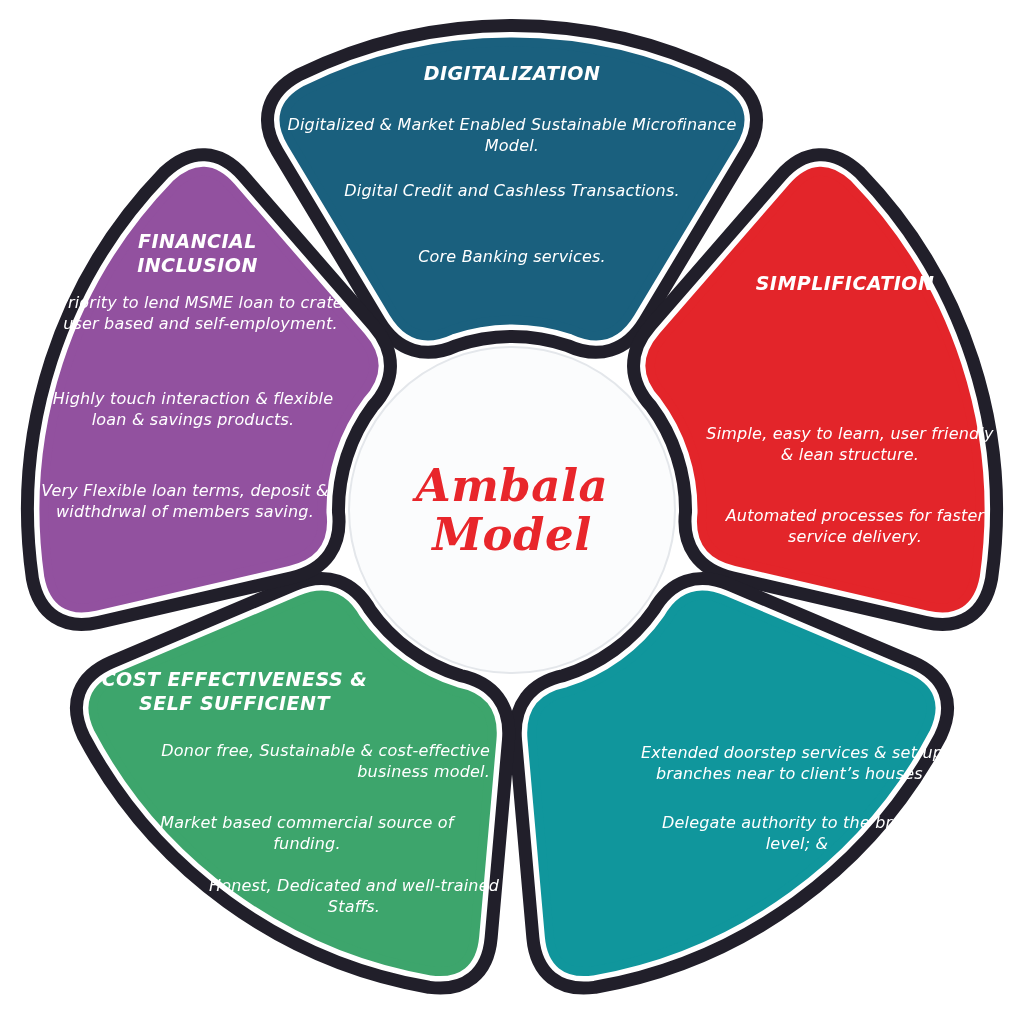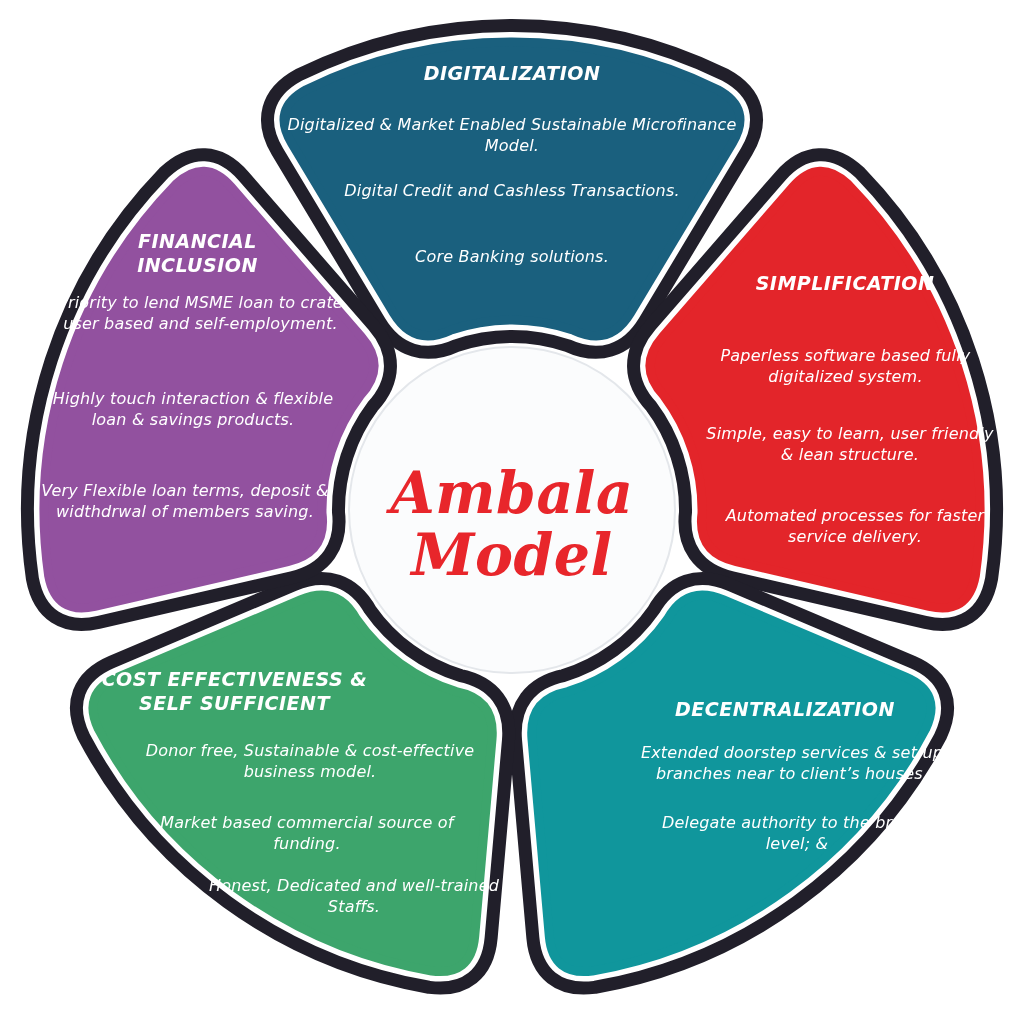--- a/index.html
+++ b/index.html
@@ -24,21 +24,21 @@
   }
   .seg-title {
     font-weight: bold;
     font-size: 19px;
     line-height: 1.25;
     letter-spacing: 0.5px;
   }
   .center-title {
     font-family: "DejaVu Serif", "Liberation Serif", serif;
     font-weight: bold;
-    font-size: 57px;
+    font-size: 45px;
     line-height: 1.08;
     letter-spacing: 0.5px;
     color: #e8262b;
   }
 </style>
 </head>
 <body>
 
 <div class="stage">
 
@@ -59,33 +59,31 @@
         <path d="M 906.0 677.2 Q 942.8 692.9 925.6 729.0 A 468 468 0 0 1 592.4 971.0 Q 552.8 976.2 549.3 936.4 L 532.0 739.1 Q 528.6 699.3 567.7 691.6 A 190 190 0 0 0 667.5 619.1 Q 686.9 584.2 723.7 599.9 Z" fill="#10969c" stroke="#10969c" stroke-width="9" stroke-linejoin="round"></path>
         <path d="M 474.7 936.4 Q 471.2 976.2 431.6 971.0 A 468 468 0 0 1 98.4 729.0 Q 81.2 692.9 118.0 677.2 L 300.3 599.9 Q 337.1 584.2 356.5 619.1 A 190 190 0 0 0 456.3 691.6 Q 495.4 699.3 492.0 739.1 Z" fill="#3da56c" stroke="#3da56c" stroke-width="9" stroke-linejoin="round"></path>
         <path d="M 95.0 606.3 Q 56.0 615.3 48.7 576.0 A 468 468 0 0 1 175.9 184.3 Q 205.0 156.8 231.2 187.0 L 361.1 336.4 Q 387.3 366.6 360.1 395.8 A 190 190 0 0 0 322.0 513.1 Q 326.9 552.7 287.9 561.7 Z" fill="#92519f" stroke="#92519f" stroke-width="9" stroke-linejoin="round"></path>
       </g>
     <circle cx="512" cy="510" r="163" fill="#fbfcfd" stroke="#e4e7eb" stroke-width="2"></circle>
   </svg>
 
   <div class="txt seg-title" style="left:312px; top:62px; width:400px;">DIGITALIZATION</div>
   <div class="txt" style="left:282px; top:114px; width:460px;">Digitalized &amp; Market Enabled Sustainable Microfinance Model.</div>
   <div class="txt" style="left:327px; top:180px; width:370px;">Digital Credit and Cashless Transactions.</div>
-  <div class="txt" style="left:327px; top:246px; width:370px;">Core Banking solutions.</div>
+  <div class="txt" style="left:327px; top:246px; width:370px;">Core Banking services.</div>
 
   <div class="txt seg-title" style="left:695px; top:272px; width:300px;">SIMPLIFICATION</div>
-  <div class="txt" style="left:688px; top:345px; width:315px;">Paperless software based fully digitalized system.</div>
   <div class="txt" style="left:700px; top:415px; width:300px;margin-top:8px;">Simple, easy to learn, user friendly &amp; lean structure.</div>
   <div class="txt" style="left:705px; top:505px; width:300px;">Automated processes for faster service delivery.</div>
 
-  <div class="txt seg-title" style="left:630px; top:698px; width:310px;">DECENTRALIZATION</div>
   <div class="txt" style="left:607px; top:742px; width:370px;">Extended doorstep services &amp; set up branches near to client’s houses.</div>
   <div class="txt" style="left:642px; top:812px; width:310px;">Delegate authority to the branch level; &amp;</div>
 
   <div class="txt seg-title" style="left:92px; top:668px; width:285px;">COST EFFECTIVENESS &amp; SELF SUFFICIENT</div>
-  <div class="txt" style="left:130px; top:740px; width:360px;">Donor free, Sustainable &amp; cost-effective business model.</div>
+  <div class="txt" style="left:130px; top:740px; width:360px;text-align:right;">Donor free, Sustainable &amp; cost-effective business model.</div>
   <div class="txt" style="left:147px; top:812px; width:320px;">Market based commercial source of funding.</div>
   <div class="txt" style="left:160px; top:875px; width:300px;margin-left:44px;">Honest, Dedicated and well-trained Staffs.</div>
 
   <div class="txt seg-title" style="left:75px; top:230px; width:245px;">FINANCIAL INCLUSION</div>
   <div class="txt" style="left:58px; top:292px; width:285px;">Priority to lend MSME loan to crate user based and self-employment.</div>
   <div class="txt" style="left:43px; top:388px; width:300px;">Highly touch interaction &amp; flexible loan &amp; savings products.</div>
   <div class="txt" style="left:35px; top:480px; width:300px;">Very Flexible loan terms, deposit &amp; widthdrwal of members saving.</div>
 
   <div class="txt center-title" style="left: 362px; top: 462px; width: 300px; color: rgb(232, 38, 43);">Ambala Model</div>
 

